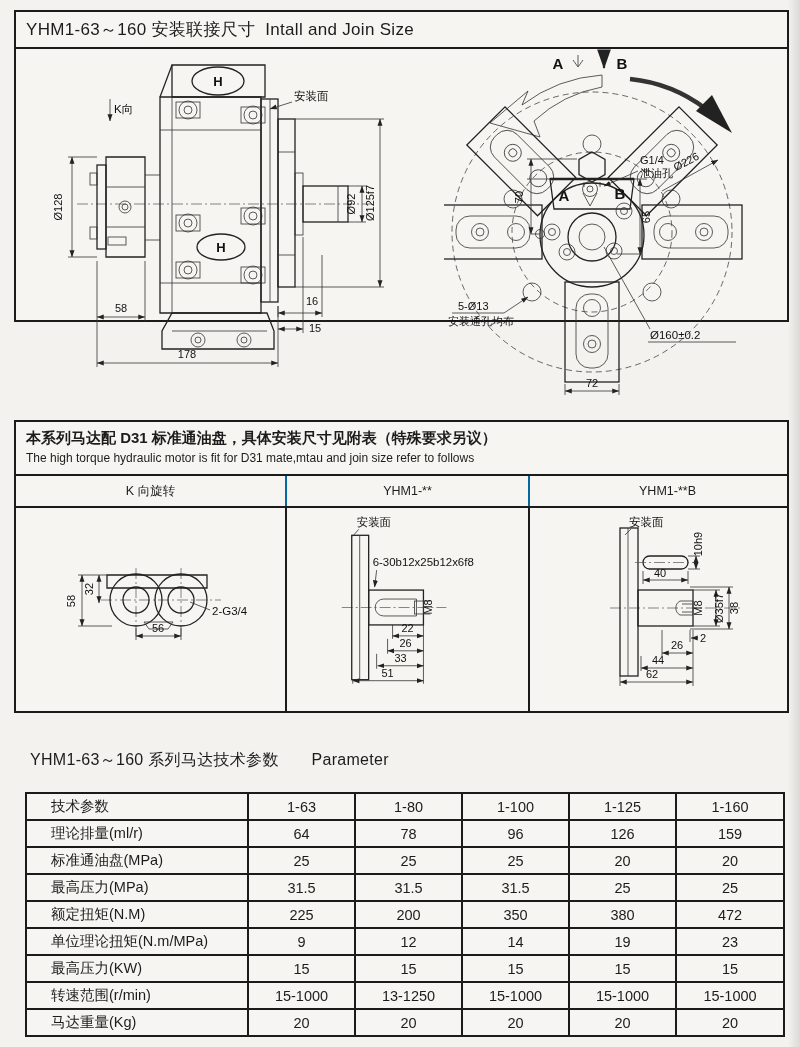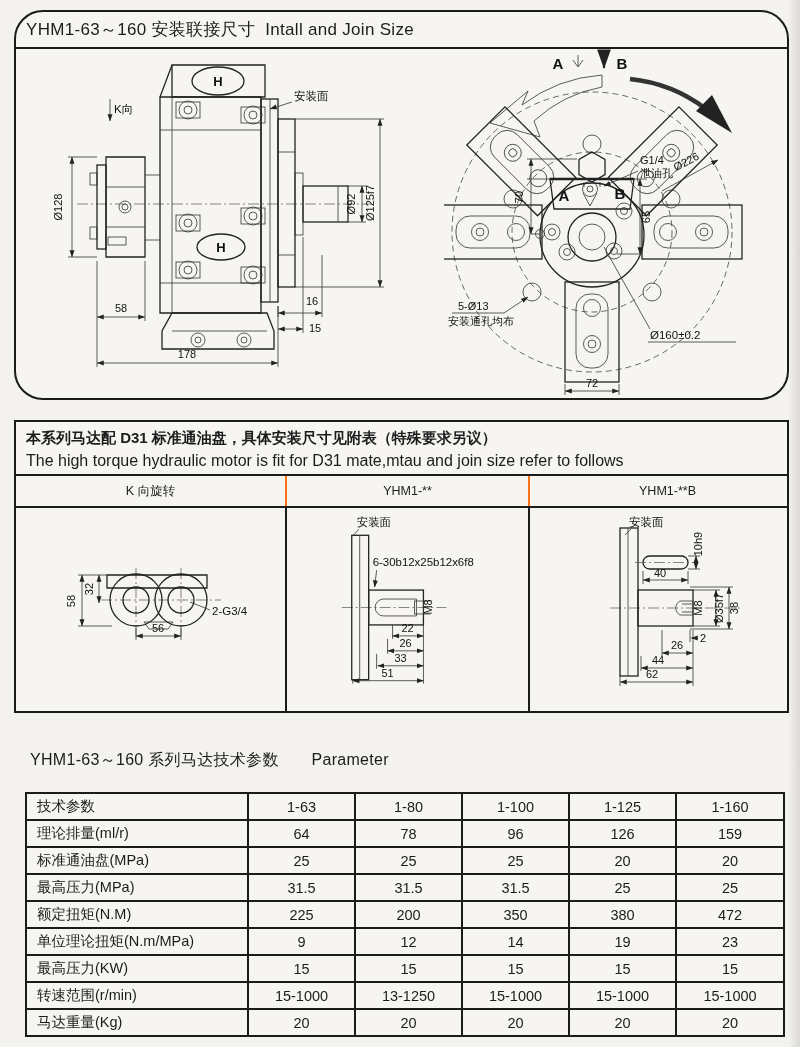--- a/index.html
+++ b/index.html
@@ -2,47 +2,47 @@
 <html><head>
 <meta charset="utf-8">
 <style>
   html,body{margin:0;padding:0;}
   body{background:#e8e6e2;}
   .page{position:relative;width:800px;height:1047px;background:#f4f2ee;overflow:hidden;
         font-family:"Liberation Sans","DejaVu Sans",sans-serif;color:#1c1c1c;}
   .scan-edge{position:absolute;right:0;top:0;width:12px;height:100%;
              background:linear-gradient(to right,rgba(0,0,0,0),rgba(0,0,0,0.10));}
   .box{position:absolute;border:2px solid #1b1b1b;background:#f6f5f1;box-sizing:border-box;}
-  #box1{left:14px;top:10px;width:775px;height:390px;border-radius:29px;}
+  #box1{left:14px;top:10px;width:775px;height:312px;}
   .b1-title{height:35px;border-bottom:2px solid #1b1b1b;display:flex;align-items:center;
             padding-left:10px;font-size:17px;letter-spacing:0.3px;}
   .b1-title span{margin-right:10px;}
   .b1-canvas{position:relative;height:349px;}
   .b1-canvas svg{position:absolute;}
   #svgSide{left:6px;top:6px;}
   #svgFront{left:428px;top:0px;}
   #box2{left:14px;top:420px;width:775px;height:293px;}
   .note{padding:5px 10px 2px 10px;height:52px;box-sizing:border-box;}
   .note .cn{font-size:15px;line-height:1.5;font-weight:bold;}
-  .note .en{font-size:16px;line-height:1.35;}
+  .note .en{font-size:12px;line-height:1.35;}
   .mate-head{display:grid;grid-template-columns:271px 243px auto;height:30px;
              border-top:2px solid #1b1b1b;border-bottom:2px solid #1b1b1b;}
   .mate-head div{display:flex;align-items:center;justify-content:center;font-size:12.5px;
-                 border-right:2px solid #f97316;box-sizing:border-box;}
+                 border-right:2px solid #0369a1;box-sizing:border-box;}
   .mate-head div:last-child{border-right:none;padding-left:18px;}
   .mate-body{display:grid;grid-template-columns:271px 243px auto;height:203px;}
   .mate-body .cell{border-right:2px solid #1b1b1b;box-sizing:border-box;position:relative;}
   .mate-body .cell:last-child{border-right:none;}
   .params-title{position:absolute;left:30px;top:750px;font-size:16px;letter-spacing:0.3px;}
   .params-title .en{margin-left:28px;}
   table.params{position:absolute;left:25px;top:792px;width:758px;border-collapse:collapse;
                table-layout:fixed;background:#f6f5f1;}
   table.params th,table.params td{border:2px solid #1b1b1b;font-weight:normal;
                font-size:14.5px;height:25px;padding:0;text-align:center;}
-  table.params .lab{text-align:left;padding-left:10px;}
+  table.params .lab{text-align:left;padding-left:24px;}
   
   .ol{fill:none;stroke:#222;stroke-width:1.3;}
   .tl{fill:none;stroke:#333;stroke-width:0.8;}
   .th2{fill:none;stroke:#222;stroke-width:2.6;}
   .cl{fill:none;stroke:#555;stroke-width:0.7;stroke-dasharray:11 3 2 3;}
   .dsh{fill:none;stroke:#444;stroke-width:0.8;stroke-dasharray:6 4;}
   text.dt{font-family:"Liberation Sans","DejaVu Sans",sans-serif;font-size:11px;fill:#111;}
   text.dt2{font-family:"Liberation Sans","DejaVu Sans",sans-serif;font-size:11.5px;fill:#111;}
   text.hb{font-family:"Liberation Sans","DejaVu Sans",sans-serif;font-size:13px;font-weight:bold;fill:#111;}
   text.ab{font-family:"Liberation Sans","DejaVu Sans",sans-serif;font-size:15px;font-weight:bold;fill:#111;}

